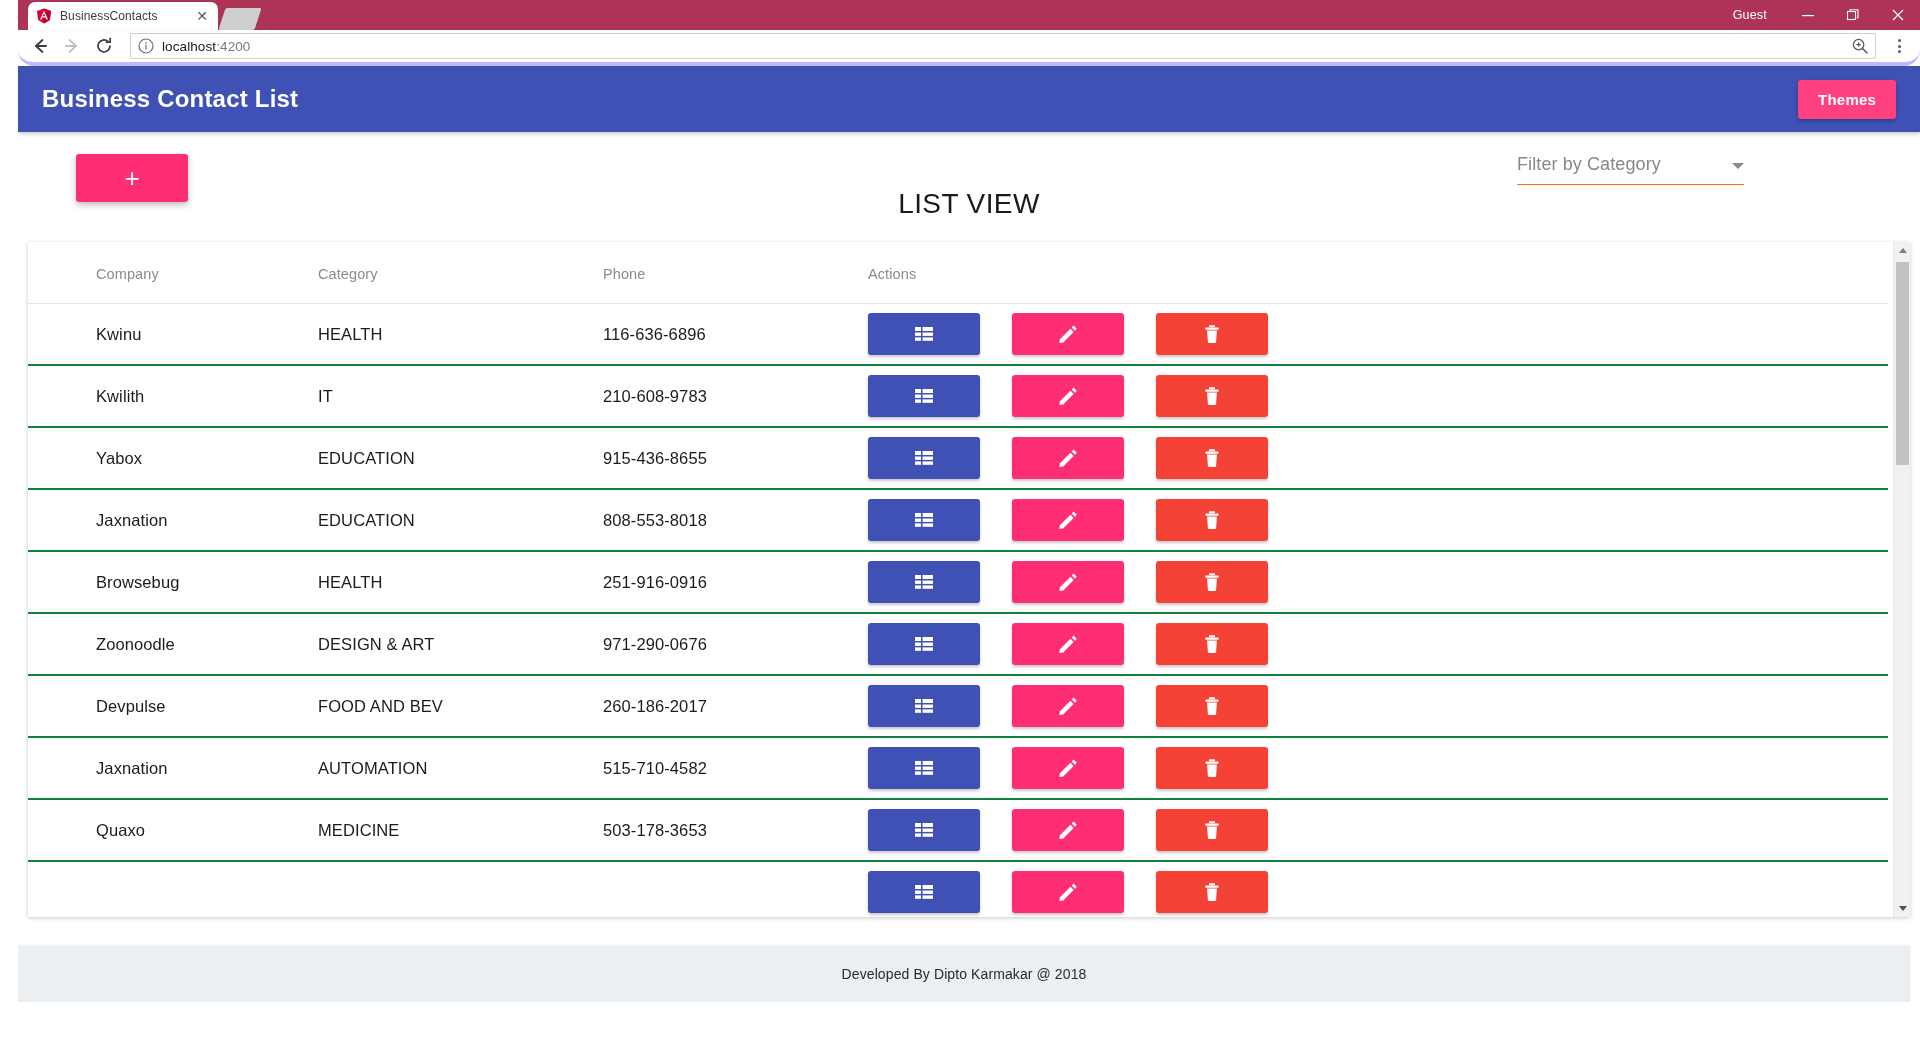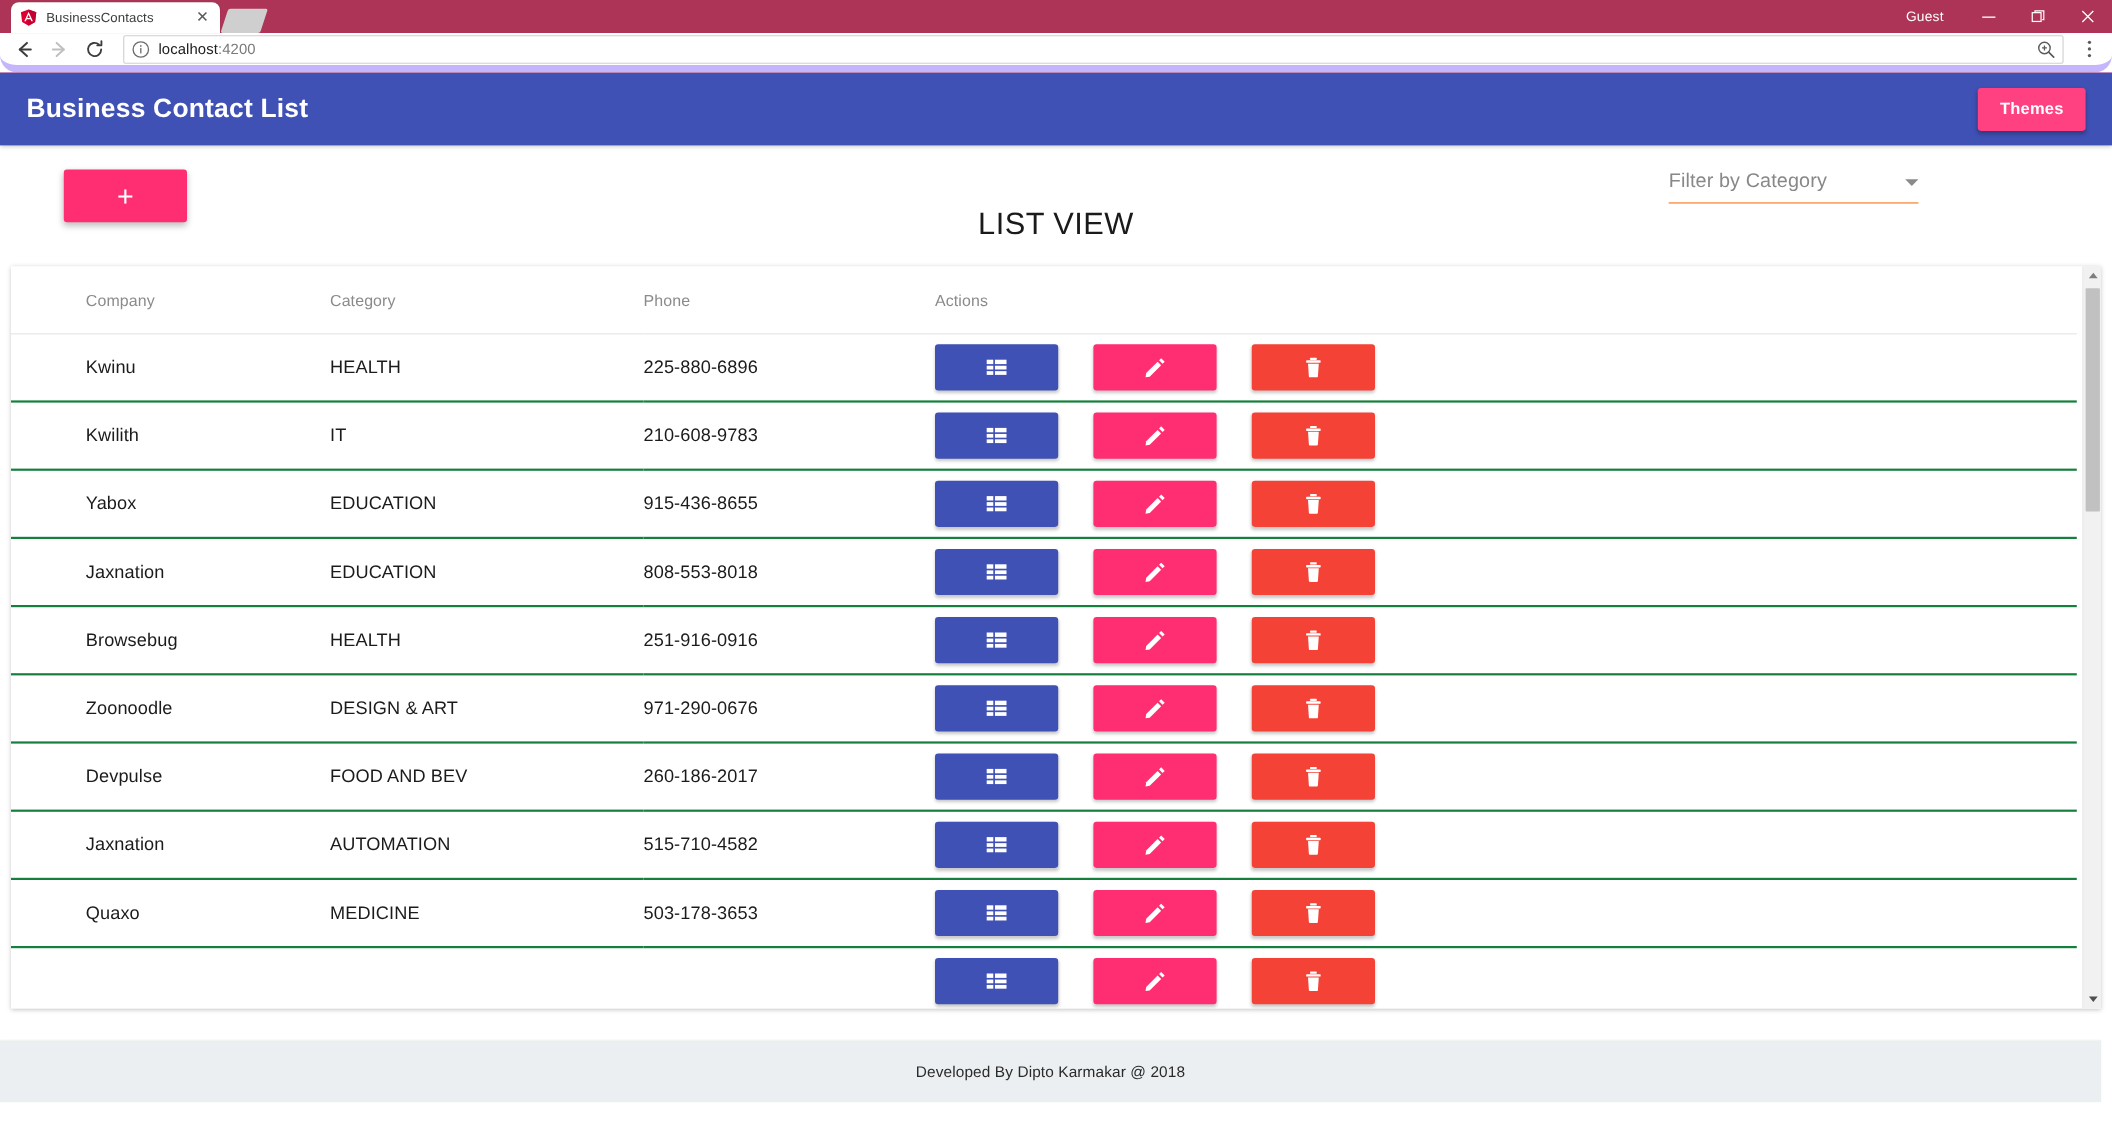--- a/index.html
+++ b/index.html
@@ -5,21 +5,21 @@
   * { box-sizing: border-box; margin: 0; padding: 0; }
   html, body {
     width: 1920px;
     height: 1040px;
     overflow: hidden;
     font-family: "Liberation Sans", sans-serif;
     background: #ffffff;
   }
 
   
-  .browser { width: 1920px; height: 1040px; display: flex; flex-direction: column; background:#fff; }
+  .browser { width: 1920px; height: 1040px; display: flex; flex-direction: column; background:#fff;padding-left:18px; }
 
   .tabstrip {
     height: 30px;
     background: #ad3456;
     display: flex;
     align-items: flex-end;
     position: relative;
     flex: 0 0 30px;
   }
   .tab {
@@ -69,21 +69,21 @@
   .wbtn {
     width: 45px; height: 30px;
     display: flex; align-items: center; justify-content: center;
     color: #fff;
   }
 
   .toolbar {
     height: 36px;
     flex: 0 0 36px;
     background: #ffffff;
-    border-bottom: 7px solid #c4b5fd;
+    border-bottom: 4px solid #c4b5fd;
     display: flex;
     align-items: center;
     padding: 0 8px;
     border-radius: 16px;
   }
   .navbtn {
     width: 28px; height: 28px;
     display: flex; align-items: center; justify-content: center;
     margin-right: 4px;
     color: #5a5a5a;
@@ -428,21 +428,21 @@
                 <th>Category</th>
                 <th>Phone</th>
                 <th>Actions</th>
               </tr>
             </thead>
             <tbody>
 
             <tr>
                   <td>Kwinu</td>
                   <td>HEALTH</td>
-                  <td>225-880-6896</td>
+                  <td>116-636-6896</td>
                   <td class="actions">
                     <div class="actions-inner">
                       <button class="abtn view">
                         <span>
                           <svg width="22" height="22" viewBox="0 0 22 22">
                             <rect x="2" y="4" width="6" height="4" fill="#fff"></rect>
                             <rect x="9.5" y="4" width="10.5" height="4" fill="#fff"></rect>
                             <rect x="2" y="9.5" width="6" height="3.4" fill="#fff"></rect>
                             <rect x="9.5" y="9.5" width="10.5" height="3.4" fill="#fff"></rect>
                             <rect x="2" y="14.4" width="6" height="3.4" fill="#fff"></rect>

